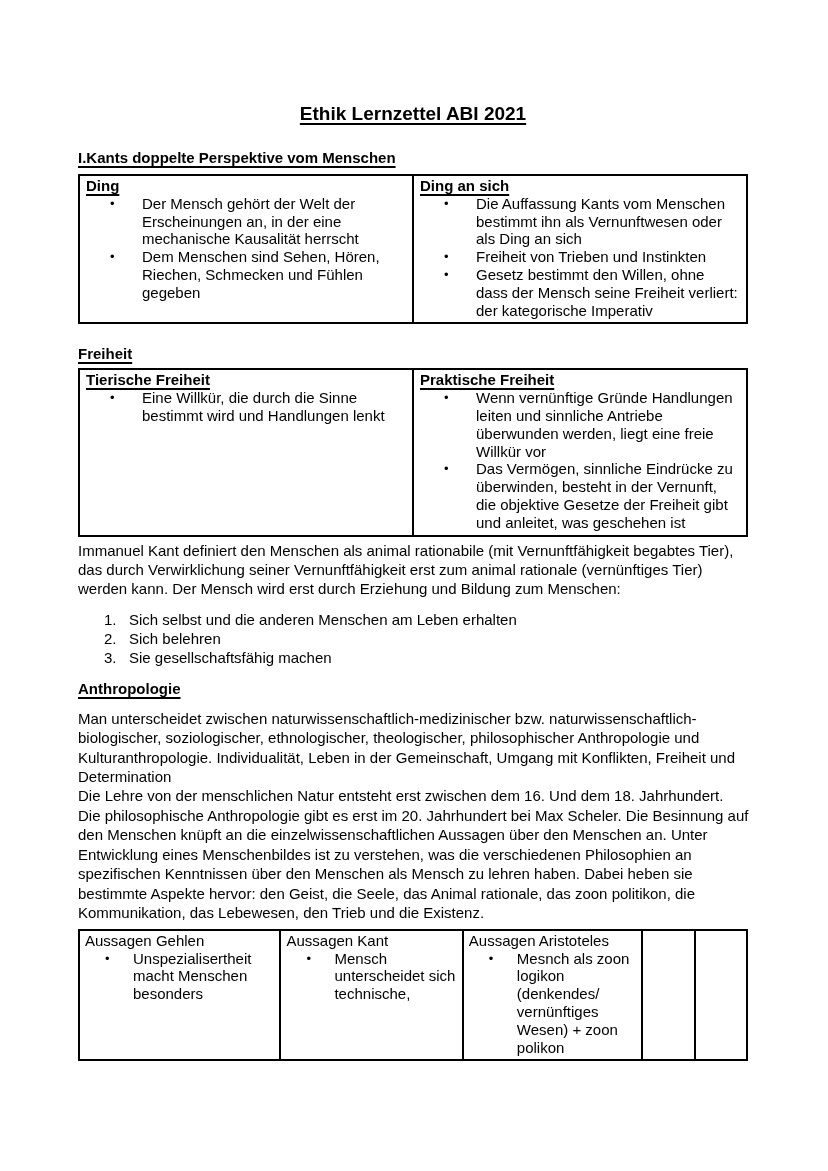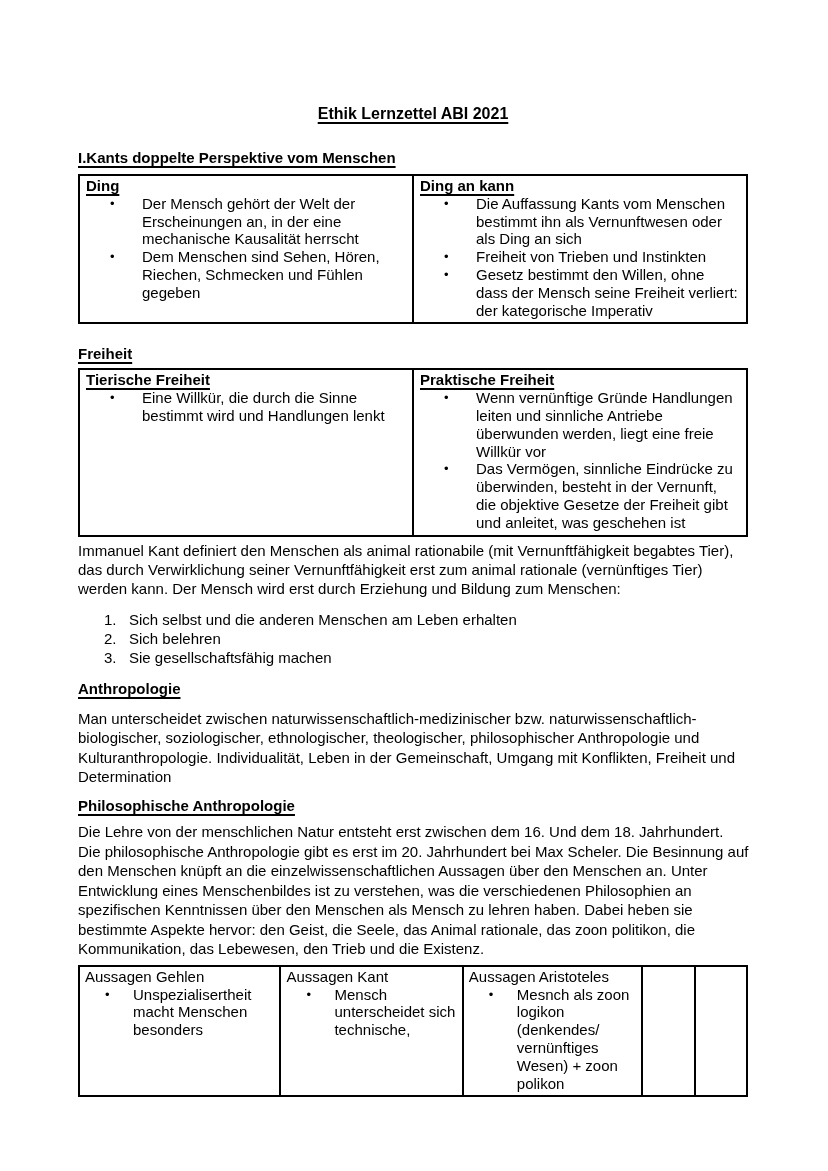--- a/index.html
+++ b/index.html
@@ -12,21 +12,21 @@
     color: #000000;
     font-family: "Liberation Sans", "DejaVu Sans", sans-serif;
     font-size: 15px;
     line-height: 19.4px;
     padding: 100px 80px 0 78px;
     overflow: hidden;
   }
   .u { text-decoration: underline; text-decoration-thickness: 2px; text-underline-offset: 3px; }
   .doc-title {
     text-align: center;
-    font-size: 16px;
+    font-size: 19px;
     font-weight: bold;
     line-height: 28px;
     margin-bottom: 20px;
   }
   .heading {
     font-weight: bold;
     line-height: 19px;
   }
   .h-grund   { margin-bottom: 11px; }
   .h-kants   { margin-bottom: 7px; }
@@ -93,21 +93,21 @@
           <span class="dot">•</span>
           <span class="txt">Der Mensch gehört der Welt der Erscheinungen an, in der eine mechanische Kausalität herrscht</span>
         </div>
         <div class="b-item">
           <span class="dot">•</span>
           <span class="txt">Dem Menschen sind Sehen, Hören, Riechen, Schmecken und Fühlen gegeben</span>
         </div>
       </td>
       <td style="width:50%;">
         <div class="cell-h">
-          <span class="u">Ding an kann</span>
+          <span class="u">Ding an sich</span>
         </div>
         <div class="b-item">
           <span class="dot">•</span>
           <span class="txt">Die Auffassung Kants vom Menschen bestimmt ihn als Vernunftwesen oder als Ding an sich</span>
         </div>
         <div class="b-item">
           <span class="dot">•</span>
           <span class="txt">Freiheit von Trieben und Instinkten</span>
         </div>
         <div class="b-item">
@@ -168,23 +168,20 @@
       <span class="ntxt">Sie gesellschaftsfähig machen</span>
     </div>
   </div>
 
   <div class="heading h-anthro">
     <span class="u">Anthropologie</span>
   </div>
 
   <div class="para p-anthro">Man unterscheidet zwischen naturwissenschaftlich-medizinischer bzw. naturwissenschaftlich-biologischer, soziologischer, ethnologischer, theologischer, philosophischer Anthropologie und Kulturanthropologie. Individualität, Leben in der Gemeinschaft, Umgang mit Konflikten, Freiheit und Determination</div>
 
-  <div class="heading h-phil">
-    <span class="u">Philosophische Anthropologie</span>
-  </div>
 
   <div class="para p-phil">Die Lehre von der menschlichen Natur entsteht erst zwischen dem 16. Und dem 18. Jahrhundert. Die philosophische Anthropologie gibt es erst im 20. Jahrhundert bei Max Scheler. Die Besinnung auf den Menschen knüpft an die einzelwissenschaftlichen Aussagen über den Menschen an. Unter Entwicklung eines Menschenbildes ist zu verstehen, was die verschiedenen Philosophien an spezifischen Kenntnissen über den Menschen als Mensch zu lehren haben. Dabei heben sie bestimmte Aspekte hervor: den Geist, die Seele, das Animal rationale, das zoon politikon, die Kommunikation, das Lebewesen, den Trieb und die Existenz.</div>
 
   <table class="tbl aussagen t3">
     <tbody>
         <tr>
       <td style="width:190px;">
         <div>Aussagen Gehlen</div>
         <div class="b-item">
           <span class="dot">•</span>

